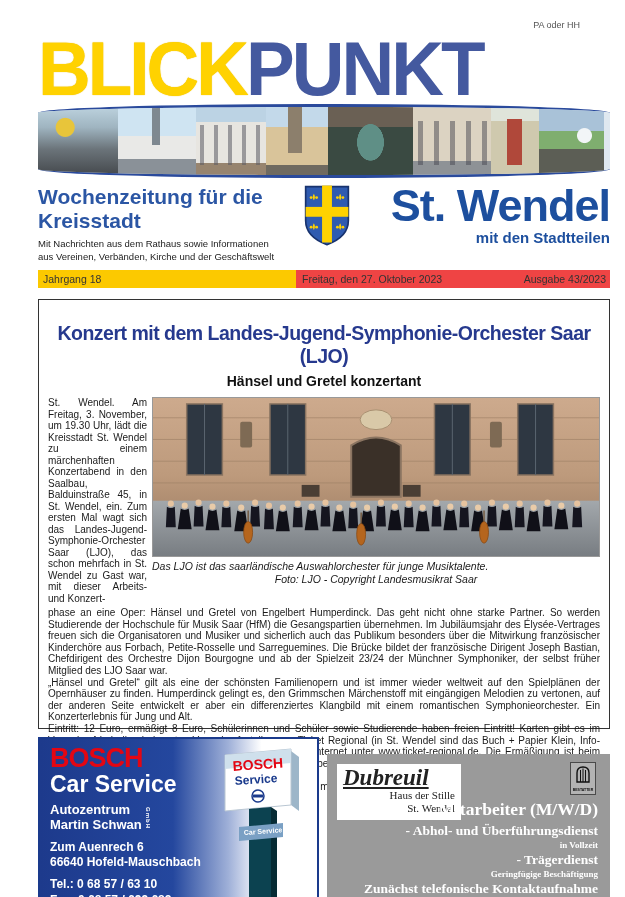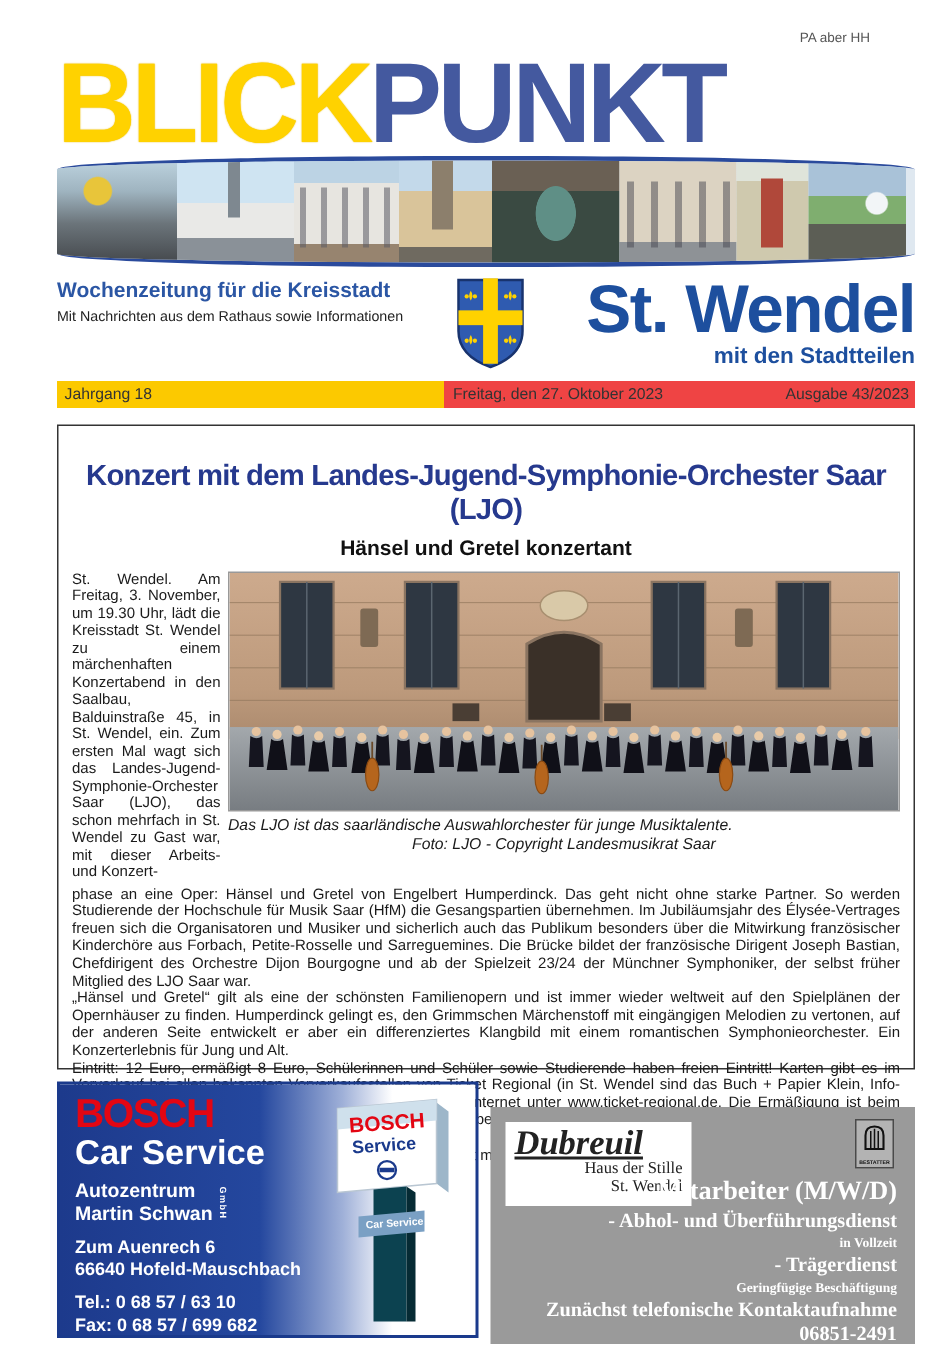--- a/index.html
+++ b/index.html
@@ -46,21 +46,21 @@
   .t7 { width:48px; background:
         linear-gradient(90deg, rgba(0,0,0,0) 0 34%, #b0483a 34% 64%, rgba(0,0,0,0) 64%) 0 12px/100% 46px no-repeat,
         linear-gradient(180deg,#dfe4da 0 20%, #cfc9ae 20% 100%); }
   .t8 { width:65px; background:
         radial-gradient(circle at 70% 42%, #f2f5f7 0 7px, rgba(0,0,0,0) 8px),
         linear-gradient(180deg,#a9c2d8 0 35%, #7fae6f 35% 62%, #5c5e55 62% 100%); }
 
   
   .mast-row { display:flex; margin-top:7px; align-items:flex-start; }
   .tagline { width:254px; }
-  .tagline-title { color:#2b56a4; font-weight:bold; font-size:14px; margin-bottom:5px; }
+  .tagline-title { color:#2b56a4; font-weight:bold; font-size:21px; margin-bottom:5px; }
   .tagline-sub { font-size:9.5px; color:#222; line-height:1.3; }
   .crest { width:46px; margin:0 6px 0 12px; }
   .cityblock { flex:1; text-align:right; }
   .city-title { color:#1d4f9e; font-weight:bold; font-size:45px; line-height:0.95; letter-spacing:-1px; }
   .city-sub { color:#1d4f9e; font-weight:bold; font-size:15px; margin-top:1px; }
 
   
   .issue-bar { display:flex; margin-top:7px; height:18px; font-size:10.5px; color:#333; }
   .issue-vol { width:258px; background:#fcc900; padding:3px 0 0 5px; }
   .issue-right { flex:1; background:#ef4444; display:flex; justify-content:space-between; padding:3px 4px 0 6px; }
@@ -105,21 +105,21 @@
   .dub-job { font-size:17.5px; }
   .dub-l1 { font-size:13.5px; margin-top:3px; }
   .dub-sm { font-size:9px; margin-top:2px; }
   .dub-l3 { font-size:13.5px; margin-top:2px; }
   .dub-l5 { font-size:13.5px; margin-top:2px;text-align:center; }
   .dub-phone { font-size:13.5px; margin-top:1px; }
 </style>
 </head>
 <body>
 
-<div class="corner-note">PA aber HH</div>
+<div class="corner-note">PA oder HH</div>
 
 <div class="page">
 
   <div class="logo">
     <span class="yellow">BLICK</span><span class="blue">PUNKT</span>
   </div>
 
   <div class="strip">
     <div class="tile t1"></div>
     <div class="tile t2"></div>
@@ -128,20 +128,21 @@
     <div class="tile t5"></div>
     <div class="tile t6"></div>
     <div class="tile t7"></div>
     <div class="tile t8"></div>
   </div>
 
   <div class="mast-row">
     <div class="tagline">
       <div class="tagline-title">Wochenzeitung für die Kreisstadt</div>
       <div class="tagline-sub">Mit Nachrichten aus dem Rathaus sowie Informationen</div>
+      <div class="tagline-sub">aus Vereinen, Verbänden, Kirche und der Geschäftswelt</div>
     </div>
     <svg class="crest" viewBox="0 0 42 56">
       <path d="M1.5,1.5 h39 v31 q0,15 -19.5,22 q-19.5,-7 -19.5,-22 z" fill="#2f5bb0" stroke="#18336e" stroke-width="1.5"></path>
       <rect x="16.5" y="1.5" width="9" height="52" fill="#ffd200" transform="translate(0,-1)"></rect>
       <rect x="1.5" y="20" width="39" height="9" fill="#ffd200"></rect>
       <g fill="#ffd200">
         <path d="M9,8 q2,3 0,6 q-2,-3 0,-6 z"></path>
           <circle cx="6.5" cy="11.5" r="1.3"></circle>
           <circle cx="11.5" cy="11.5" r="1.3"></circle>
         <path d="M33,8 q2,3 0,6 q-2,-3 0,-6 z"></path>

